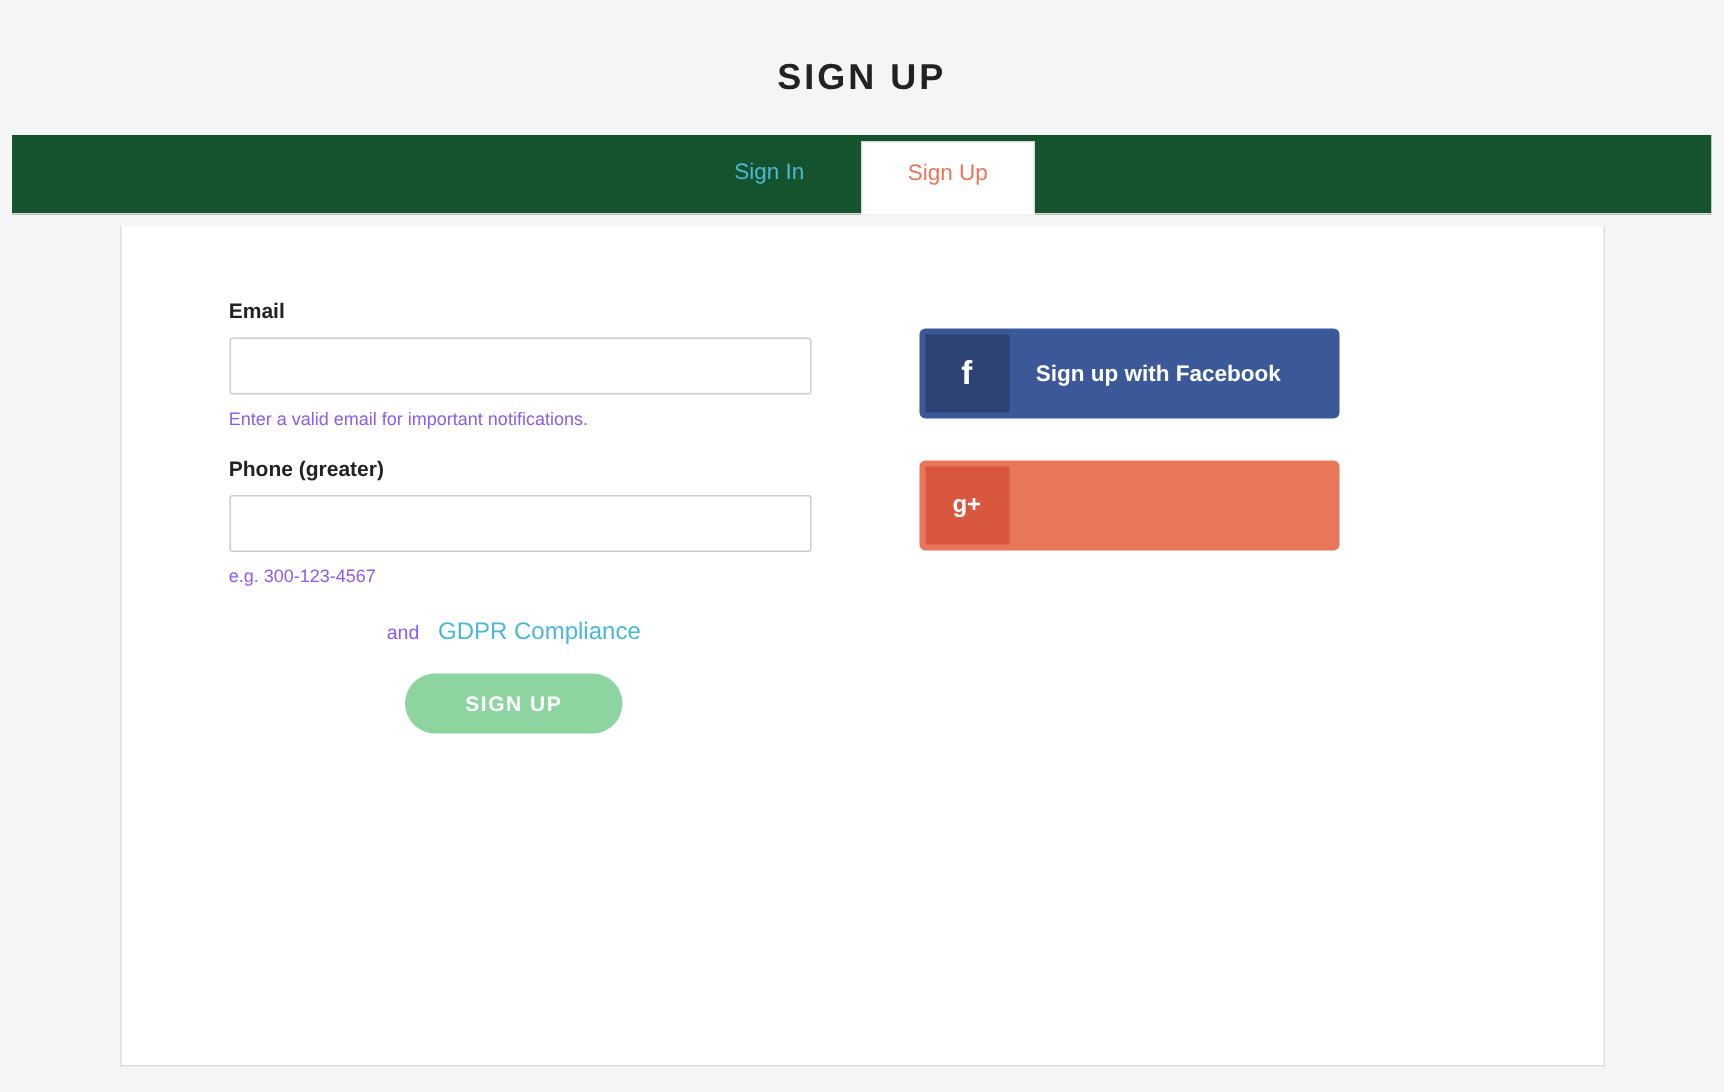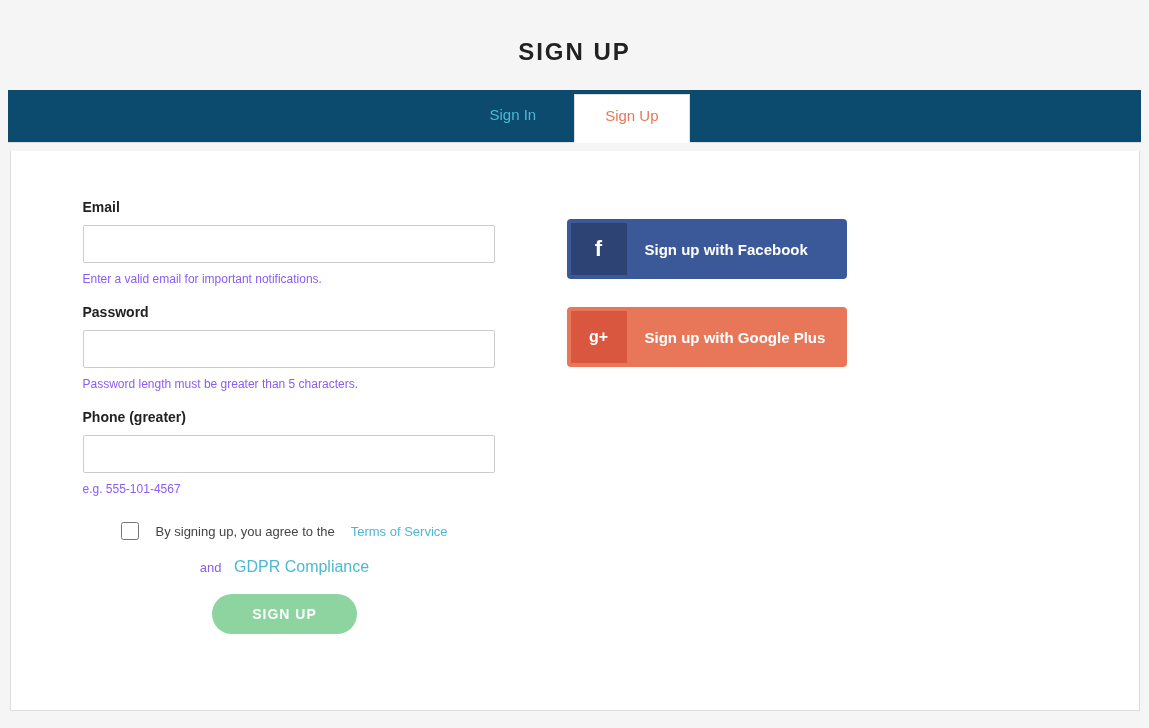--- a/index.html
+++ b/index.html
@@ -25,21 +25,21 @@
       margin-bottom: 20px;
       letter-spacing: 2px;
       color: #222;
     }
 
     .tabs {
       display: flex;
       justify-content: center;
       width: 100%;
       border-bottom: 1px solid #ddd;
-      background: #0c4a6e;
+      background: #14532d;
     }
 
     .tab {
       padding: 12px 30px;
       cursor: pointer;
       font-size: 15px;
       color: #4db8d4;
       background: none;
       border: none;
       border-bottom: 3px solid transparent;
@@ -51,21 +51,21 @@
       border: 1px solid #ddd;
       border-bottom: 3px solid #fff;
       color: #e8775a;
       margin-bottom: -1px;
     }
 
     .form-container {
       background: #fff;
       border: 1px solid #ddd;
       border-top: none;
-      width: 1130px;
+      width: 990px;
       max-width: 100%;
       padding: 40px 60px 40px 60px;
       display: flex;
       flex-direction: row;
       gap: 60px;
       min-height: 560px;
     }
 
     .left-section {
       flex: 1;
@@ -225,39 +225,29 @@
 
 <div class="form-container">
   <div class="left-section">
 
     <div class="form-group">
       <label class="form-label">Email</label>
       <input class="form-input" type="email" style="">
       <div class="form-hint">Enter a valid email for important notifications.</div>
     </div>
 
-    <div class="form-group">
-      <label class="form-label">Password</label>
-      <input class="form-input" type="password" style="">
-      <div class="form-hint">Password length must be greater than 5 characters.</div>
-    </div>
 
 
     <div class="form-group">
       <label class="form-label">Phone (greater)</label>
       <input class="form-input" type="tel" style="">
-      <div class="form-hint">e.g. 555-101-4567</div>
+      <div class="form-hint">e.g. 300-123-4567</div>
     </div>
 
     <div class="terms-section">
-      <div class="terms-row">
-        <input type="checkbox" class="terms-checkbox" style="">
-        <span>By signing up, you agree to the</span>
-        <a class="terms-link" href="#">Terms of Service</a>
-      </div>
       <div>
         <span class="terms-and">and</span>
         <a class="terms-link" href="#">GDPR Compliance</a>
       </div>
       <button class="signup-btn">SIGN UP</button>
     </div>
 
   </div>
 
   <div class="right-section">
@@ -266,17 +256,16 @@
       <span class="social-btn-icon">
         <i class="facebook-icon">f</i>
       </span>
       <span class="social-btn-text">Sign up with Facebook</span>
     </button>
 
     <button class="social-btn google-btn">
       <span class="social-btn-icon">
         <i class="google-icon">g+</i>
       </span>
-      <span class="social-btn-text">Sign up with Google Plus</span>
     </button>
 
   </div>
 </div>
 
 </body></html>

